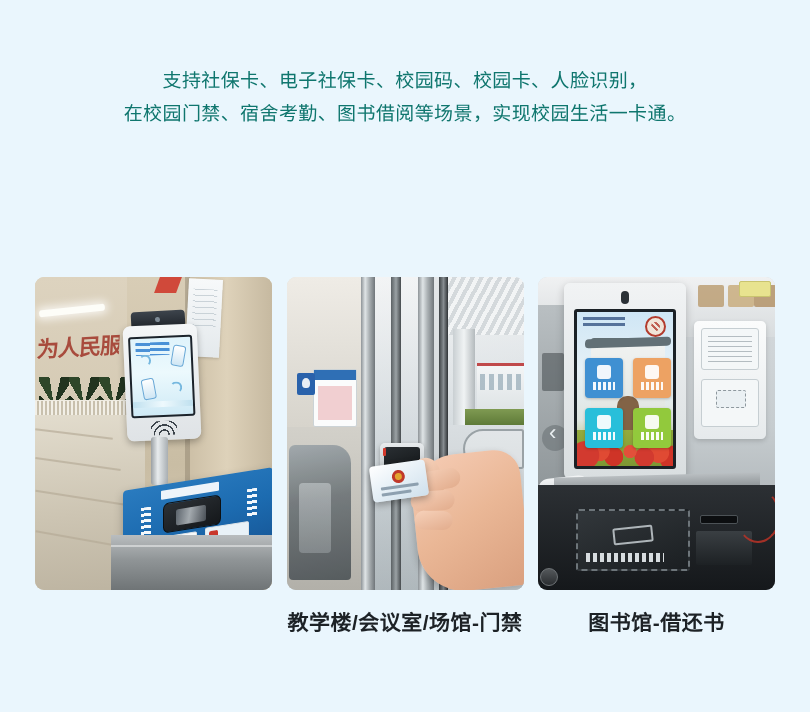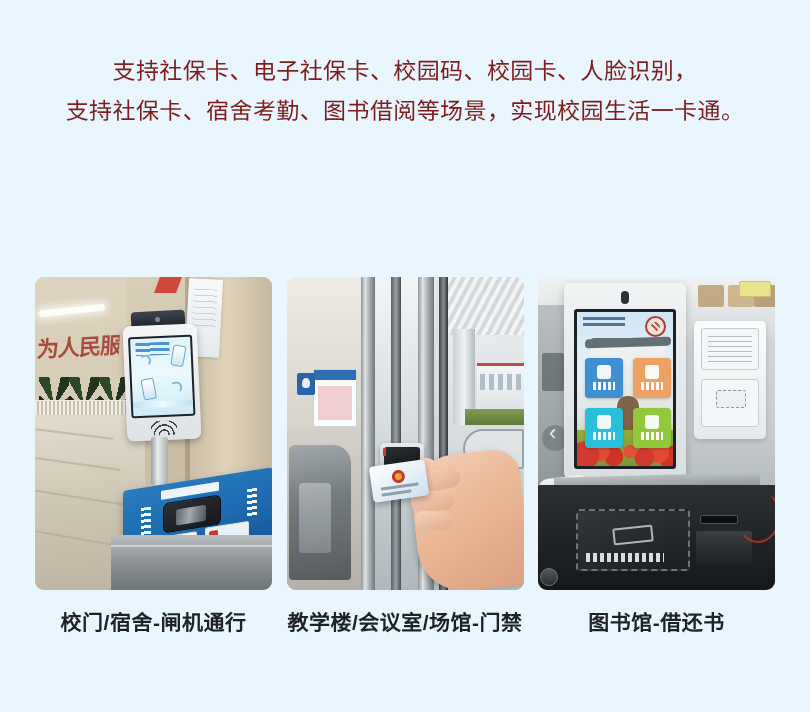--- a/index.html
+++ b/index.html
@@ -31,25 +31,26 @@
     font-size: 47px;
     line-height: 1.12;
     font-weight: bold;
     letter-spacing: 2px;
     color: #3f7ee8;
     margin-bottom: 26px;
   }
 
   .subtitle {
     text-align: center;
-    font-size: 23px;
+    font-size: 19px;
     line-height: 1.72;
-    color: #7f1d1d;
+    color: #0f766e;
     letter-spacing: .4px;
     padding: 0 48px;
+    margin-top: 13px;
   }
   .subtitle .line { display: block; white-space: nowrap; }
 
   
   .cards {
     position: absolute;
     top: 277px;
     left: 35px;
     width: 740px;
     display: flex;
@@ -570,21 +571,21 @@
   }
 </style>
 </head>
 <body>
 
 <div class="page">
 
 
   <div class="subtitle">
     <span class="line">支持社保卡、电子社保卡、校园码、校园卡、人脸识别，</span>
-    <span class="line">支持社保卡、宿舍考勤、图书借阅等场景，实现校园生活一卡通。</span>
+    <span class="line">在校园门禁、宿舍考勤、图书借阅等场景，实现校园生活一卡通。</span>
   </div>
 
   <div class="cards">
 
     <div class="card">
       <div class="photo p1">
         <div class="wall-left"></div>
         <div class="ceiling-light"></div>
         <div class="calligraphy">为人民服务</div>
         <div class="plants">
@@ -622,21 +623,20 @@
           <div class="side-text r"></div>
           <div class="sticker s-a">
             <span class="dot"></span>
           </div>
           <div class="sticker s-b">
             <span class="dot"></span>
           </div>
         </div>
         <div class="gate-body"></div>
       </div>
-      <div class="caption">校门/宿舍-闸机通行</div>
     </div>
 
     <div class="card">
       <div class="photo p3">
         <div class="interior"></div>
         <div class="int-wall"></div>
         <div class="poster">
           <span class="ph"></span>
           <span class="pb"></span>
         </div>

